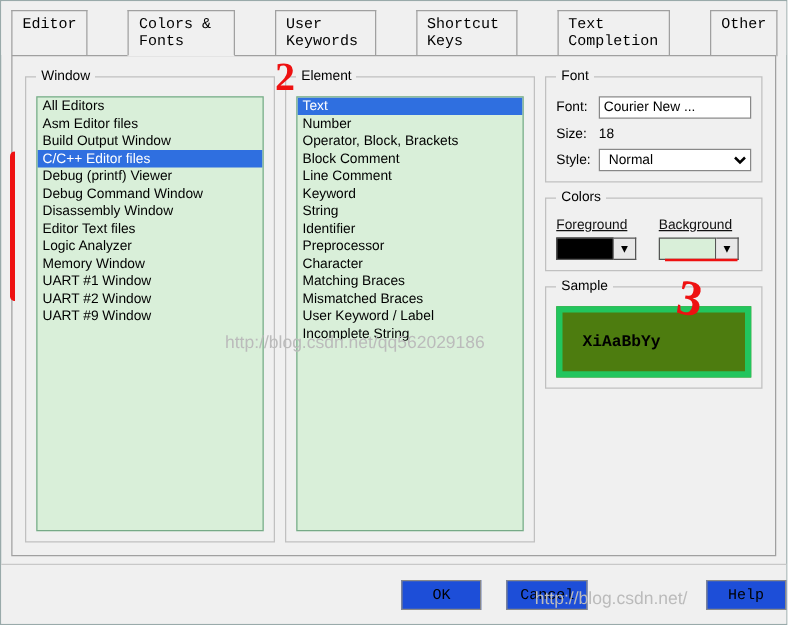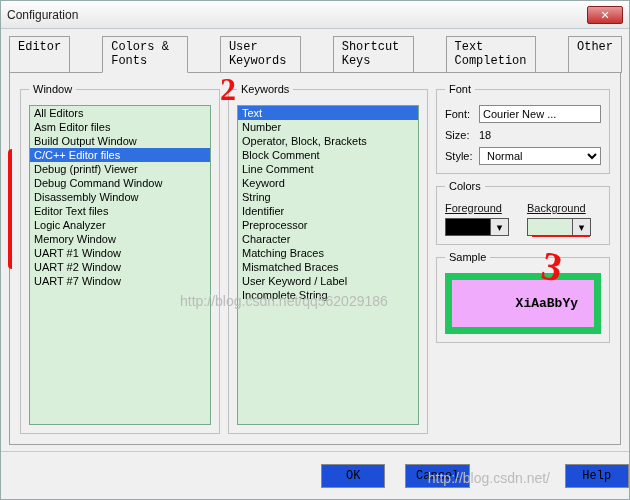--- a/index.html
+++ b/index.html
@@ -25,43 +25,37 @@
   .font-grid .val { }
   .font-grid input, .font-grid select { width: 100%; border: 1px solid #888; background: #fff; height: 18px; padding: 0 3px; }
   .colors-row { display: flex; gap: 8px; }
   .colors-col { flex: 1; }
   .colors-col .clabel { margin-bottom: 4px; text-decoration: underline; color: #111; }
   .swatch-btn { display: flex; }
   .swatch { width: 46px; height: 18px; border: 1px solid #555; }
   .swatch.fg { background: #000; }
   .swatch.bg { background: #d9efd9; }
   .dropbtn { width: 18px; height: 18px; border: 1px solid #555; border-left: none; background: #e8e8e8; text-align: center; line-height: 16px; cursor: pointer; }
-  .sample-box { border: 7px solid #22c55e; background: #f0abfc; padding: 16px; text-align: right; font-family: "Courier New", monospace; font-size: 13px; font-weight: bold; }
+  .sample-box { border: 5px solid #22c55e; background: #4d7c0f; padding: 16px; text-align: left; font-family: "Courier New", monospace; font-size: 13px; font-weight: bold; }
   .btnrow { height: 48px; border-top: 1px solid #c8c8c8; display: flex; align-items: center; justify-content: center; gap: 20px; background: #f0f0f0; }
   button.dlg { width: 88px; height: 24px; border: 1px solid #888; background: #1d4ed8; font-family: "Courier New", monospace; font-size: 12px; cursor: pointer; }
   .spacer { width: 80px; }
   
   .anno { position: absolute; color: #e11; font-family: "Comic Sans MS", cursive; pointer-events: none; z-index: 50; }
   .anno1 { left: -2px; top: 76px; width: 8px; height: 120px; border-left: 4px solid #e11; border-radius: 4px; }
   .anno2 { left: 210px; top: -2px; font-size: 32px; font-weight: bold; }
   .anno3 { right: 58px; top: 170px; font-size: 40px; font-weight: bold; transform: rotate(10deg); }
   .anno-strike { position: absolute; right: 30px; top: 162px; width: 58px; height: 2px; background: #e11; z-index: 51; pointer-events: none; }
   .watermark { position: absolute; color: #bbb; font-size: 14px; pointer-events: none; }
 </style>
 </head>
 <body>
 
 <div class="dialog">
 
-  <div class="titlebar">
-    <span class="title">Configuration</span>
-    <div class="close">
-      <span>✕</span>
-    </div>
-  </div>
 
   <div class="tabs">
     <div class="tab">Editor</div>
     <div class="tab active">Colors &amp; Fonts</div>
     <div class="tab">User Keywords</div>
     <div class="tab">Shortcut Keys</div>
     <div class="tab">Text Completion</div>
     <div class="tab">Other</div>
   </div>
 
@@ -81,26 +75,26 @@
           <div class="item">Build Output Window</div>
           <div class="item selected">C/C++ Editor files</div>
           <div class="item">Debug (printf) Viewer</div>
           <div class="item">Debug Command Window</div>
           <div class="item">Disassembly Window</div>
           <div class="item">Editor Text files</div>
           <div class="item">Logic Analyzer</div>
           <div class="item">Memory Window</div>
           <div class="item">UART #1 Window</div>
           <div class="item">UART #2 Window</div>
-          <div class="item">UART #7 Window</div>
+          <div class="item">UART #9 Window</div>
         </div>
     </fieldset>
 
     <fieldset class="col-element">
-      <legend>Keywords</legend>
+      <legend>Element</legend>
       <div class="listbox" id="element-list">
           <div class="item selected">Text</div>
           <div class="item">Number</div>
           <div class="item">Operator, Block, Brackets</div>
           <div class="item">Block Comment</div>
           <div class="item">Line Comment</div>
           <div class="item">Keyword</div>
           <div class="item">String</div>
           <div class="item">Identifier</div>
           <div class="item">Preprocessor</div>

